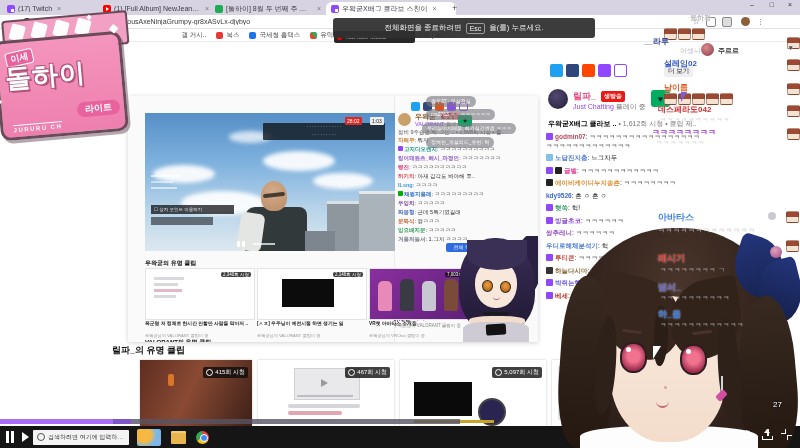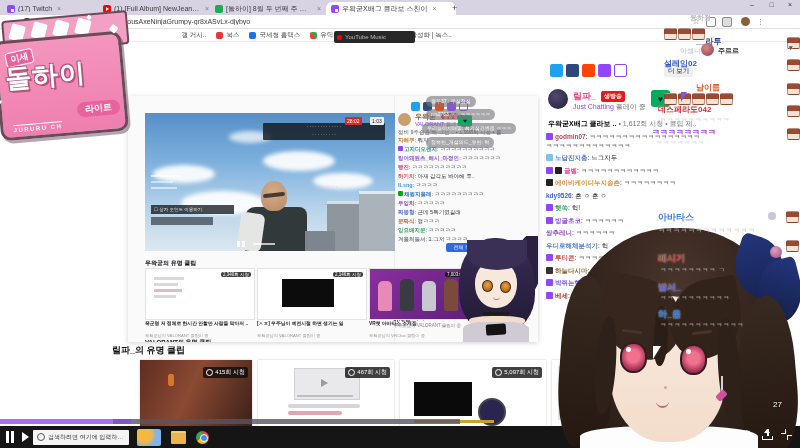--- a/index.html
+++ b/index.html
@@ -184,20 +184,25 @@
       </span>
     <span class="bm">
         <span class="bmi" style="background:#4285f4;"></span>
         <span>VT 활성화 | 녹스..</span>
       </span>
   </div>
 
   <div class="abs notif-toast">
     <span style="width:5px;height:5px;border-radius:50%;background:#f00;"></span>
     <span>YouTube Music</span>
+    </div>
+  <div class="abs notif">
+    <span>전체화면을 종료하려면</span>
+    <span class="esckey">Esc</span>
+    <span>을(를) 누르세요.</span>
     </div>
 
   <div class="abs socialrow">
     <span class="icon13" style="background:#1da1f2;"></span>
     <span class="icon13" style="background:#2f477a;"></span>
     <span class="icon13" style="background:#ff4500;"></span>
     <span class="icon13" style="background:#9146ff;"></span>
     <span class="icon13" style="background:#fff;border:1px solid #9146ff;box-sizing:border-box;"></span>
   </div>
   <div class="abs morebtn">더 보기</div>
@@ -403,29 +408,29 @@
     </div>
     <div class="spark" style="left:118px;top:14px;"></div>
     <div class="spark" style="left:-2px;top:78px;width:5px;height:5px;"></div>
     <div class="spark" style="left:96px;top:2px;width:4px;height:4px;"></div>
   </div>
 
   <span class="ov" style="left:690px;top:13px;color:#bcbcc2;font-size:7px;">융하청</span>
   <div class="fox" style="left:664px;top:28px;"></div>
     <div class="fox" style="left:678px;top:28px;"></div>
     <div class="fox" style="left:692px;top:28px;"></div>
-  <span class="ov" style="left: 696px; top: 36px; color: rgb(45, 63, 143); font-family: Liberation Mono, monospace;">__라투</span>
+  <span class="ov" style="left: 644px; top: 36px; color: rgb(45, 63, 143);">__라투</span>
   <div class="fox" style="left:787px;top:37px;"></div>
   <span class="ov" style="left:680px;top:46px;color:#bcbcc2;font-size:7px;font-weight:normal;">아셍니</span>
   <div class="abs" style="left:701px;top:43px;width:13px;height:13px;border-radius:50%;background:radial-gradient(circle at 40% 35%,#d98a8a,#8a3a4a);z-index:55;"></div>
   <span class="ov" style="left:718px;top:46px;color:#333;font-size:7px;">주르르</span>
   <span class="ov" style="left:789px;top:44px;color:#555;font-size:7px;">▾</span>
   <span class="ov" style="left: 664px; top: 58px; color: rgb(47, 85, 196);">설레임02</span>
   <div class="fox" style="left:787px;top:59px;"></div>
-  <span class="ov" style="left: 664px; top: 82px; color: rgb(224, 90, 31); margin-left: 32px;">남이름</span>
+  <span class="ov" style="left: 664px; top: 82px; color: rgb(224, 90, 31);">남이름</span>
   <div class="fox" style="left:787px;top:83px;"></div>
   <div class="fox" style="left:664px;top:93px;"></div>
     <div class="fox" style="left:678px;top:93px;"></div>
     <div class="fox" style="left:692px;top:93px;"></div>
     <div class="fox" style="left:706px;top:93px;"></div>
     <div class="fox" style="left:720px;top:93px;"></div>
   <span class="ov" style="left: 658px; top: 104px; color: rgb(207, 46, 46);">데스페라도042</span>
   <div class="fox" style="left:787px;top:105px;"></div>
   <span class="ovm" style="left:660px;top:116px;">ㅋㅋㅋㅋㅋㅋㅋㅋㅋㅋ</span>
   <span class="ov" style="left: 652px; top: 127px; color: rgb(155, 48, 201);">ㅋㅋㅋㅋㅋㅋㅋㅋ</span>

